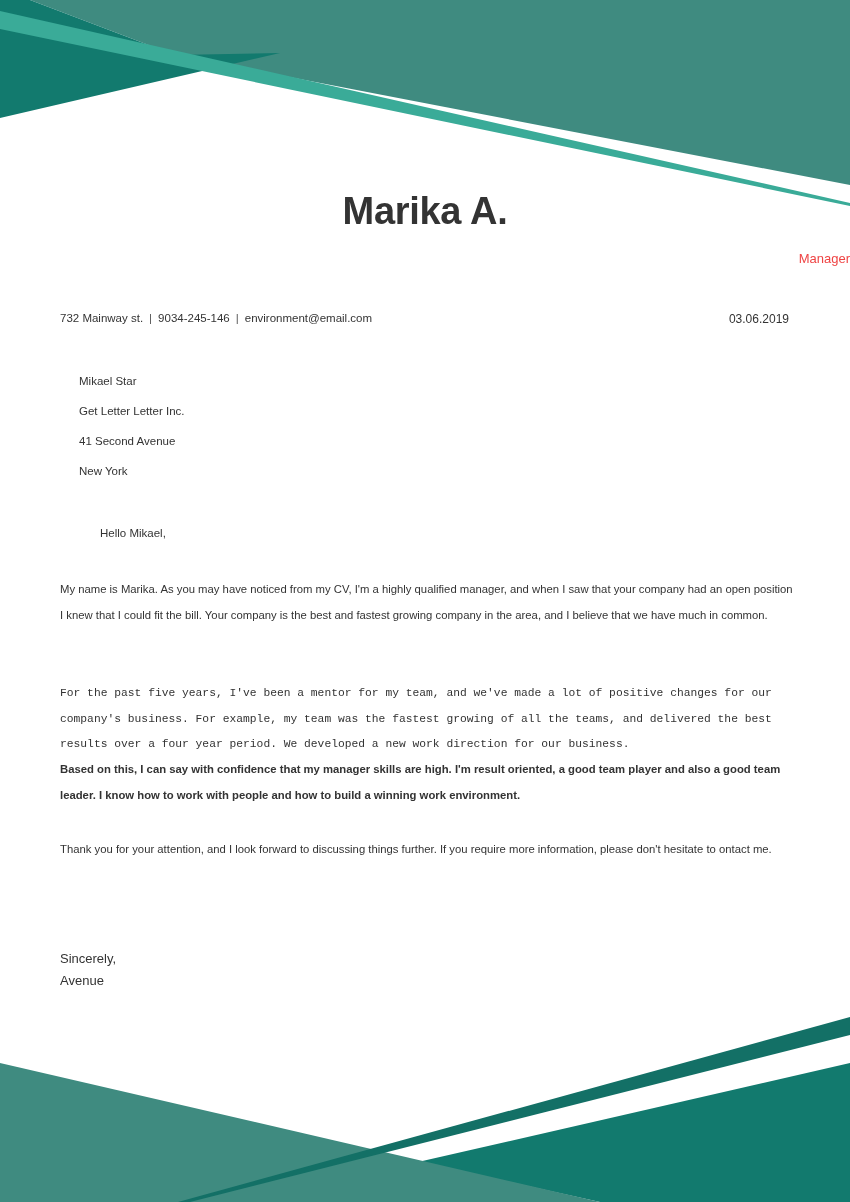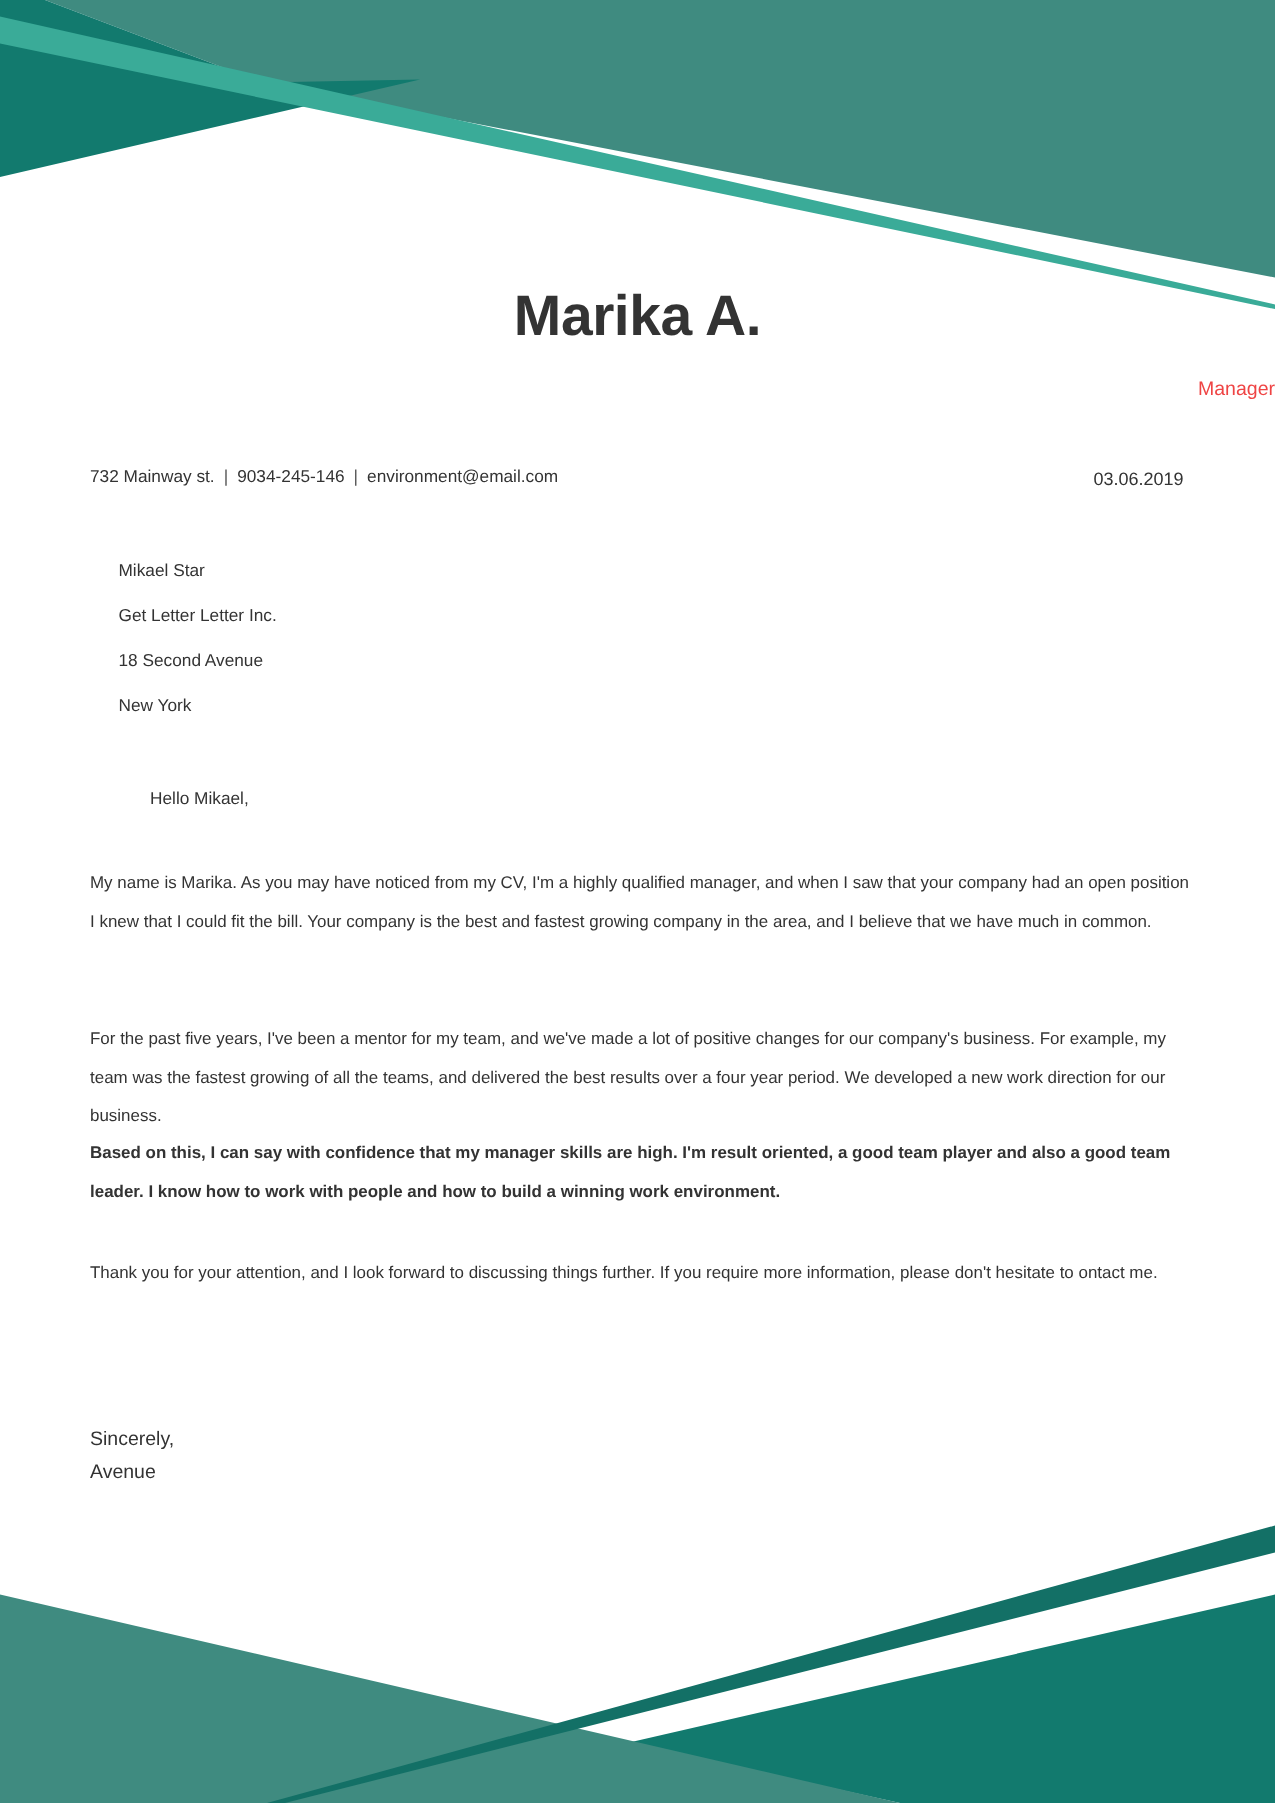--- a/index.html
+++ b/index.html
@@ -86,21 +86,21 @@
     }
     .body-text {
       position: absolute;
       left: 60px;
       width: 735px;
       font-size: 11.3px;
       line-height: 25.5px;
       color: #333333;
     }
     .p1 { top: 577px; }
-    .p2 { top: 681px; }
+    .p2 { top: 681px; font-family: Liberation Mono, monospace; }
     .p3 { top: 757px; font-weight: bold; }
     .p4 { top: 837px; }
     .closing {
       position: absolute;
       top: 948px;
       left: 60px;
       font-size: 13px;
       color: #333333;
       line-height: 22px;
     }
@@ -121,21 +121,21 @@
 <div class="header-title">Manager</div>
 
 <div class="contact-line">
   <span>732 Mainway st.</span><span class="sep">|</span><span>9034-245-146</span><span class="sep">|</span><span>environment@email.com</span>
 </div>
 <div class="date">03.06.2019</div>
 
 <div class="recipient">
   <div>Mikael Star</div>
   <div>Get Letter Letter Inc.</div>
-  <div>18 Second Avenue</div>
+  <div>41 Second Avenue</div>
   <div>New York</div>
 </div>
 
 <div class="greeting">Hello Mikael,</div>
 
 <div class="body-text p1">My name is Marika. As you may have noticed from my CV, I'm a highly qualified manager, and when I saw that your company had an open position I knew that I could fit the bill. Your company is the best and fastest growing company in the area, and I believe that we have much in common.</div>
 <div class="body-text p2">For the past five years, I've been a mentor for my team, and we've made a lot of positive changes for our company's business. For example, my team was the fastest growing of all the teams, and delivered the best results over a four year period. We developed a new work direction for our business.</div>
 <div class="body-text p3">Based on this, I can say with confidence that my manager skills are high. I'm result oriented, a good team player and also a good team leader. I know how to work with people and how to build a winning work environment.</div>
 <div class="body-text p4">Thank you for your attention, and I look forward to discussing things further. If you require more information, please don't hesitate to ontact me.</div>
 

